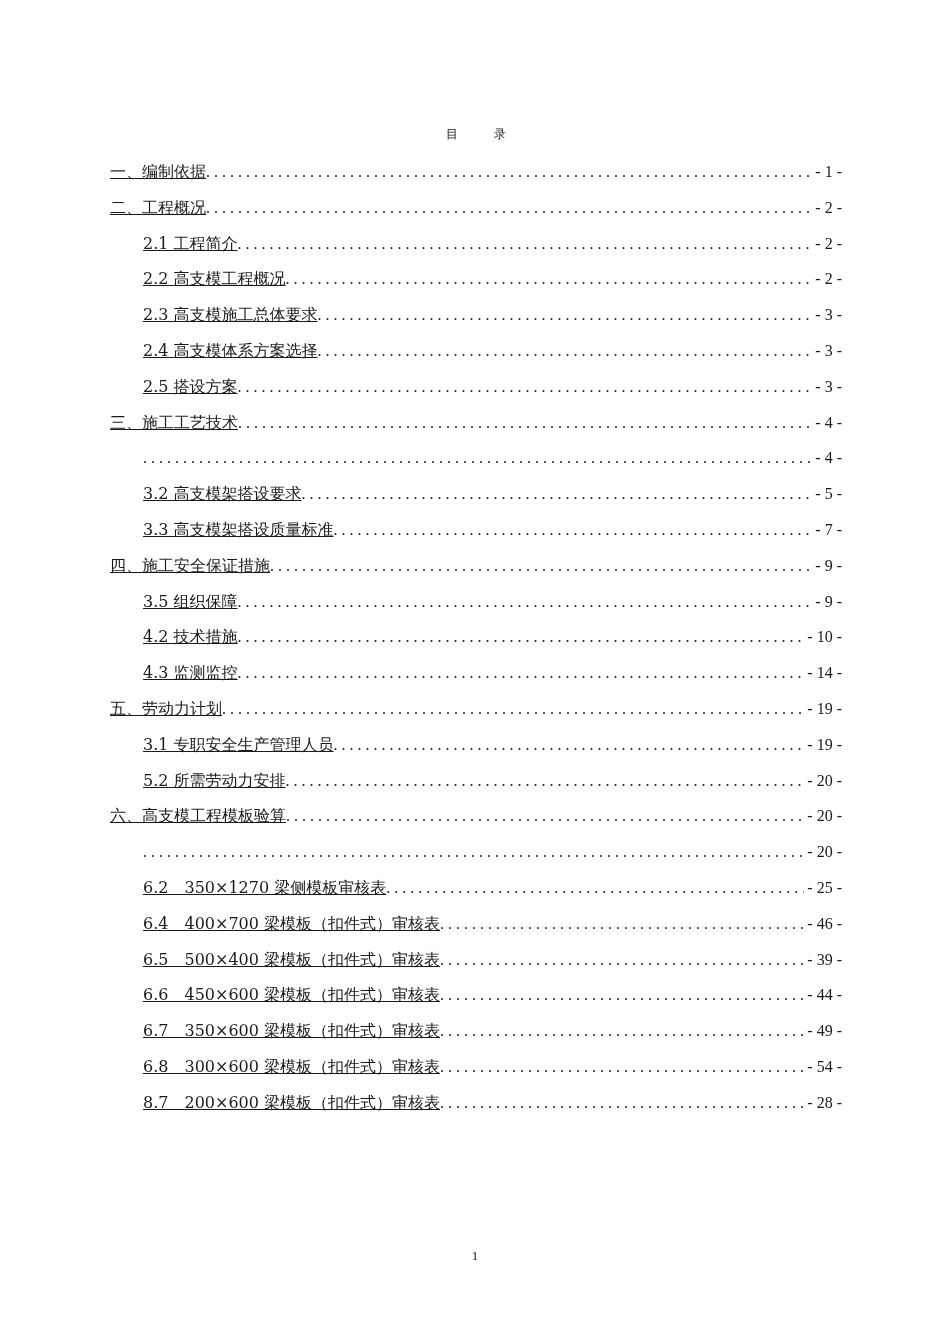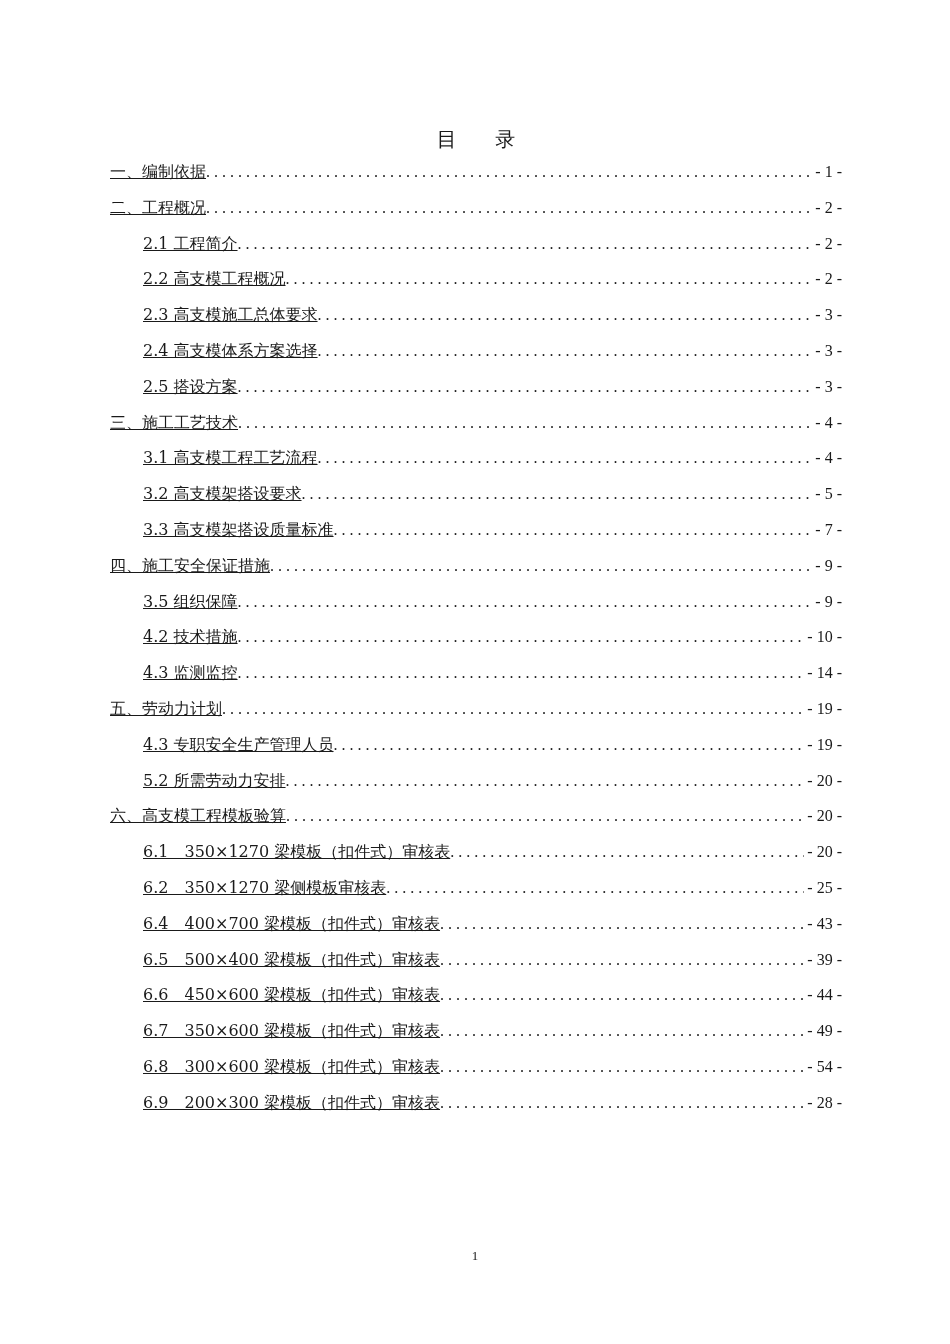--- a/index.html
+++ b/index.html
@@ -1,19 +1,19 @@
 <!DOCTYPE html>
 <html><head>
 <meta charset="utf-8">
 <style>
   html, body { margin: 0; padding: 0; background: #ffffff; }
   body { width: 950px; height: 1344px; position: relative; overflow: hidden;
          font-family: "DejaVu Serif", "Liberation Serif", serif; color: #1a1a1a; }
   .title { position: absolute; top: 126px; left: 0; width: 950px; text-align: center;
-           font-size: 20px; letter-spacing: 16px; padding-left: 18px; box-sizing: border-box; }
+           font-size: 12px; letter-spacing: 16px; padding-left: 18px; box-sizing: border-box; }
   .toc { position: absolute; top: 154px; left: 110px; width: 732px; }
   .row { display: flex; align-items: baseline; height: 35.8px; line-height: 35.8px;
          font-size: 16px; white-space: nowrap; }
   .row.l2 { padding-left: 33px; justify-content: flex-end; }
   .label { flex: 0 0 auto; text-decoration: underline; }
   .leader { flex: 1 1 auto; overflow: hidden; letter-spacing: 3.3px; color: #222;
             font-family: "Liberation Serif", serif; }
   .leader::before { content: ". . . . . . . . . . . . . . . . . . . . . . . . . . . . . . . . . . . . . . . . . . . . . . . . . . . . . . . . . . . . . . . . . . . . . . . . . . . . . . . . . . . . . . . . . . . . . . . . . . . . . . . . . . . . . . . . . . . . . . . . . . . . ."; letter-spacing: 0; word-spacing: 0; }
   .page { flex: 0 0 auto; padding-left: 3px; font-family: "Liberation Serif", serif; font-size: 16px; }
   .footer { position: absolute; top: 1248px; left: 0; width: 950px; text-align: center;
@@ -59,21 +59,20 @@
       <span class="label">2.5 搭设方案</span>
       <span class="leader"></span>
       <span class="page">- 3 -</span>
     </div>
   <div class="row l1">
       <span class="label">三、施工工艺技术</span>
       <span class="leader"></span>
       <span class="page">- 4 -</span>
     </div>
   <div class="row l2">
-      <span class="label">3.1 高支模工程工艺流程</span>
       <span class="leader"></span>
       <span class="page">- 4 -</span>
     </div>
   <div class="row l2">
       <span class="label">3.2 高支模架搭设要求</span>
       <span class="leader"></span>
       <span class="page">- 5 -</span>
     </div>
   <div class="row l2">
       <span class="label">3.3 高支模架搭设质量标准</span>
@@ -99,48 +98,47 @@
       <span class="label">4.3 监测监控</span>
       <span class="leader"></span>
       <span class="page">- 14 -</span>
     </div>
   <div class="row l1">
       <span class="label">五、劳动力计划</span>
       <span class="leader"></span>
       <span class="page">- 19 -</span>
     </div>
   <div class="row l2">
-      <span class="label">4.3 专职安全生产管理人员</span>
+      <span class="label">3.1 专职安全生产管理人员</span>
       <span class="leader"></span>
       <span class="page">- 19 -</span>
     </div>
   <div class="row l2">
       <span class="label">5.2 所需劳动力安排</span>
       <span class="leader"></span>
       <span class="page">- 20 -</span>
     </div>
   <div class="row l1">
       <span class="label">六、高支模工程模板验算</span>
       <span class="leader"></span>
       <span class="page">- 20 -</span>
     </div>
   <div class="row l2">
-      <span class="label">6.1　350×1270 梁模板（扣件式）审核表</span>
       <span class="leader"></span>
       <span class="page">- 20 -</span>
     </div>
   <div class="row l2">
       <span class="label">6.2　350×1270 梁侧模板审核表</span>
       <span class="leader"></span>
       <span class="page">- 25 -</span>
     </div>
   <div class="row l2">
       <span class="label">6.4　400×700 梁模板（扣件式）审核表</span>
       <span class="leader"></span>
-      <span class="page">- 43 -</span>
+      <span class="page">- 46 -</span>
     </div>
   <div class="row l2">
       <span class="label">6.5　500×400 梁模板（扣件式）审核表</span>
       <span class="leader"></span>
       <span class="page">- 39 -</span>
     </div>
   <div class="row l2">
       <span class="label">6.6　450×600 梁模板（扣件式）审核表</span>
       <span class="leader"></span>
       <span class="page">- 44 -</span>
@@ -149,19 +147,19 @@
       <span class="label">6.7　350×600 梁模板（扣件式）审核表</span>
       <span class="leader"></span>
       <span class="page">- 49 -</span>
     </div>
   <div class="row l2">
       <span class="label">6.8　300×600 梁模板（扣件式）审核表</span>
       <span class="leader"></span>
       <span class="page">- 54 -</span>
     </div>
   <div class="row l2">
-      <span class="label">6.9　200×300 梁模板（扣件式）审核表</span>
+      <span class="label">8.7　200×600 梁模板（扣件式）审核表</span>
       <span class="leader"></span>
       <span class="page">- 28 -</span>
     </div>
 </div>
 
 <div class="footer">1</div>
 
 </body></html>

